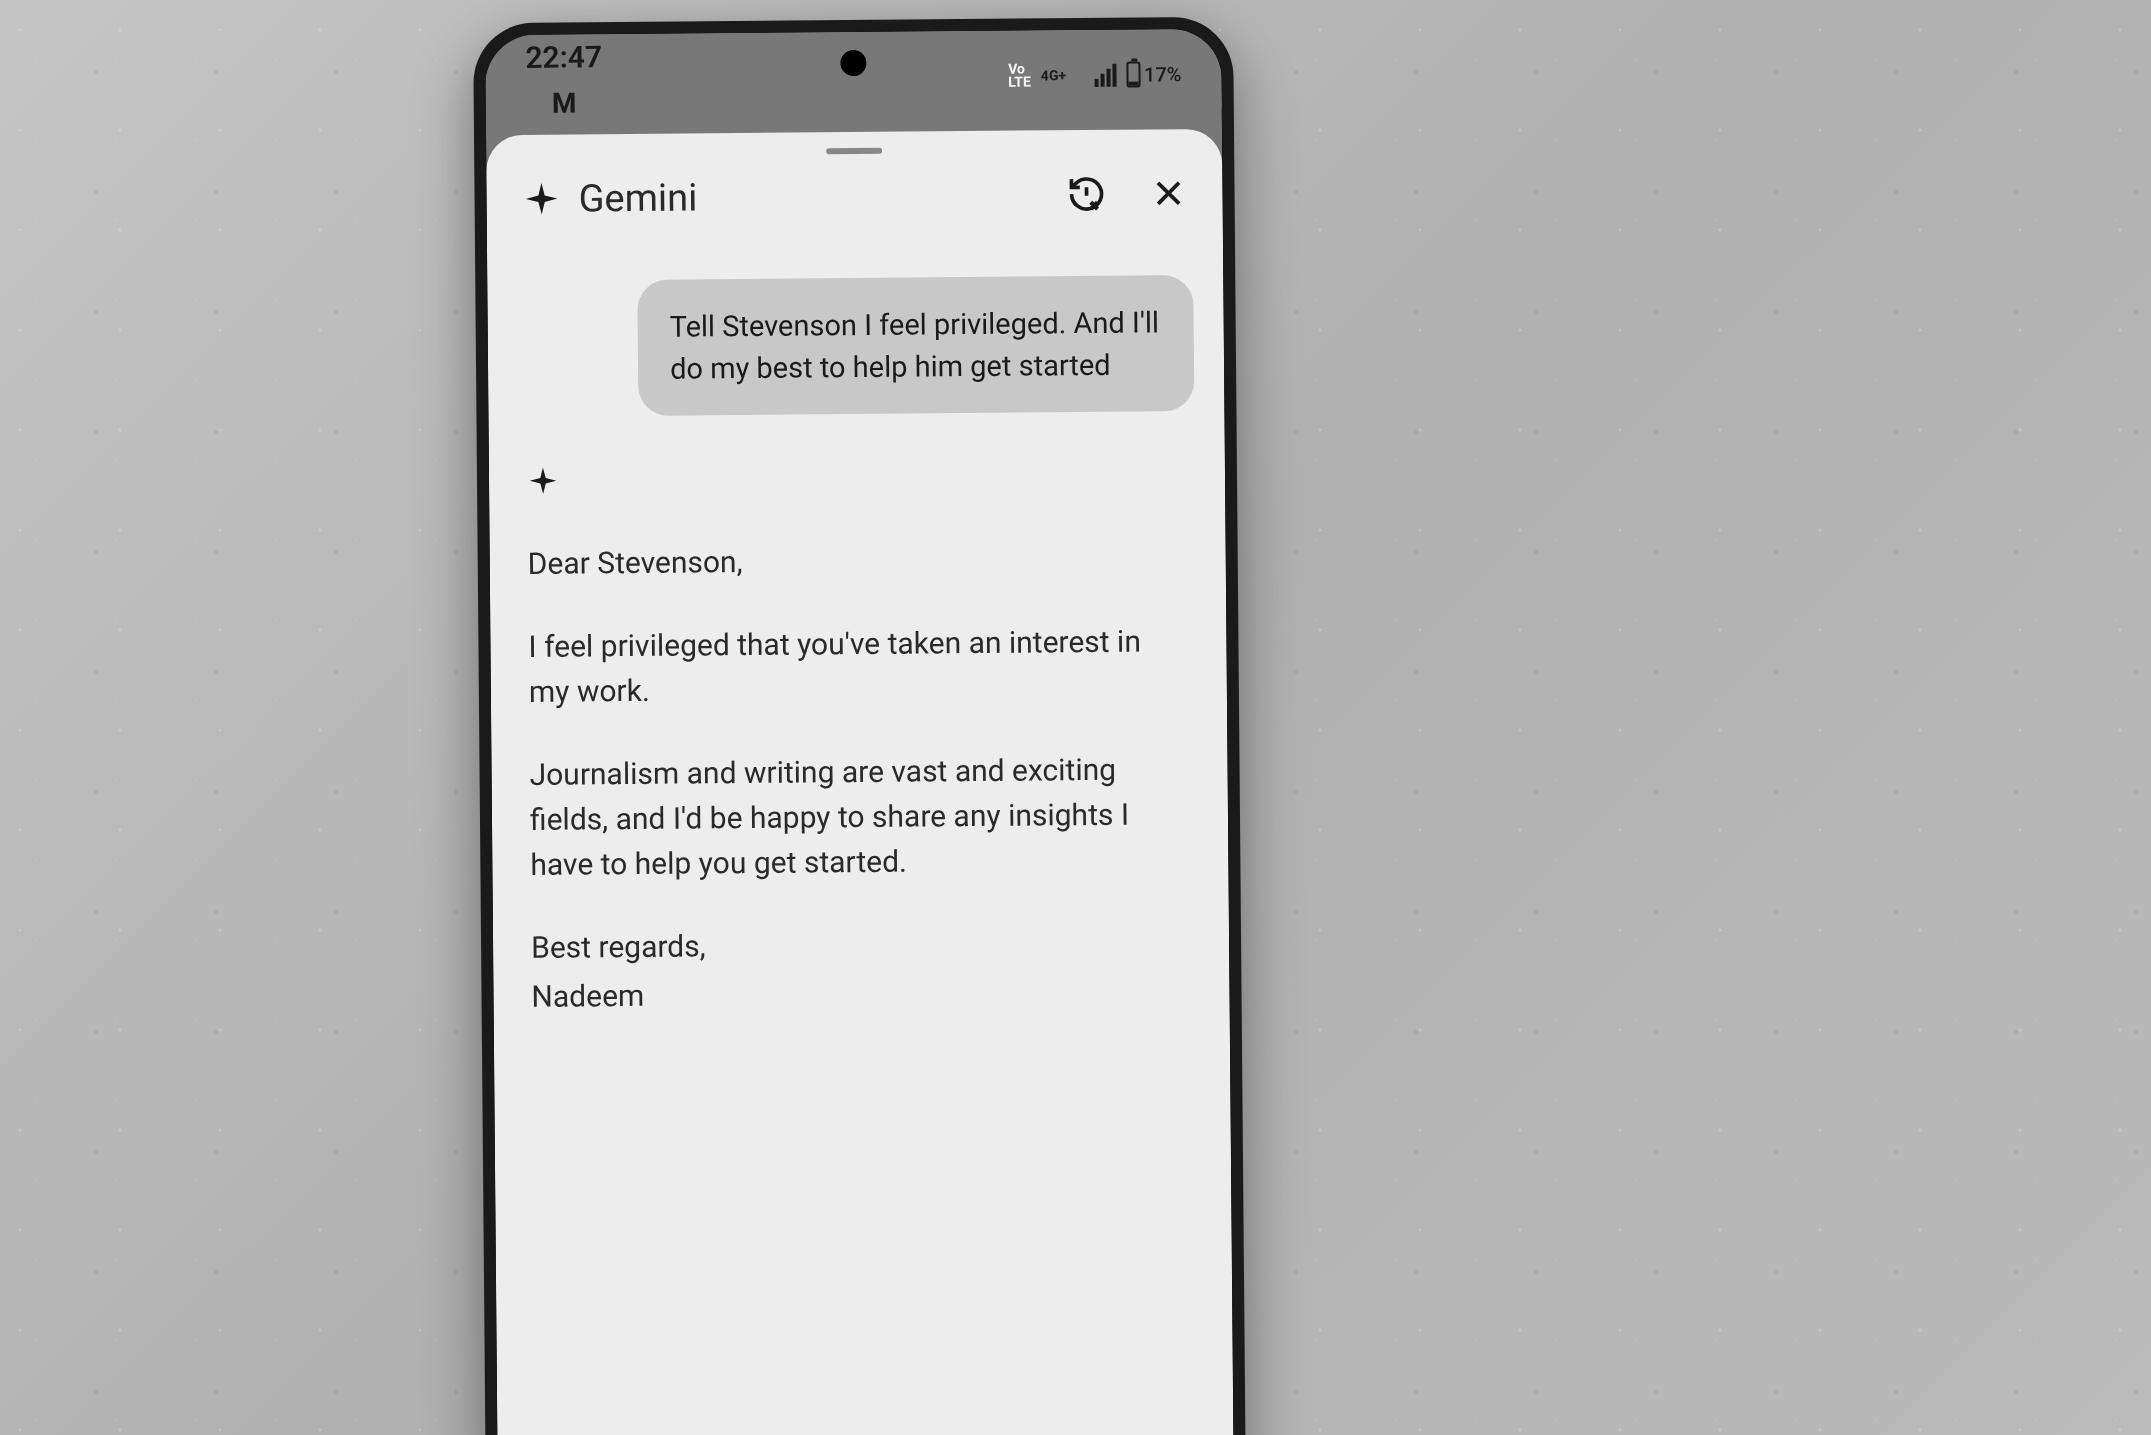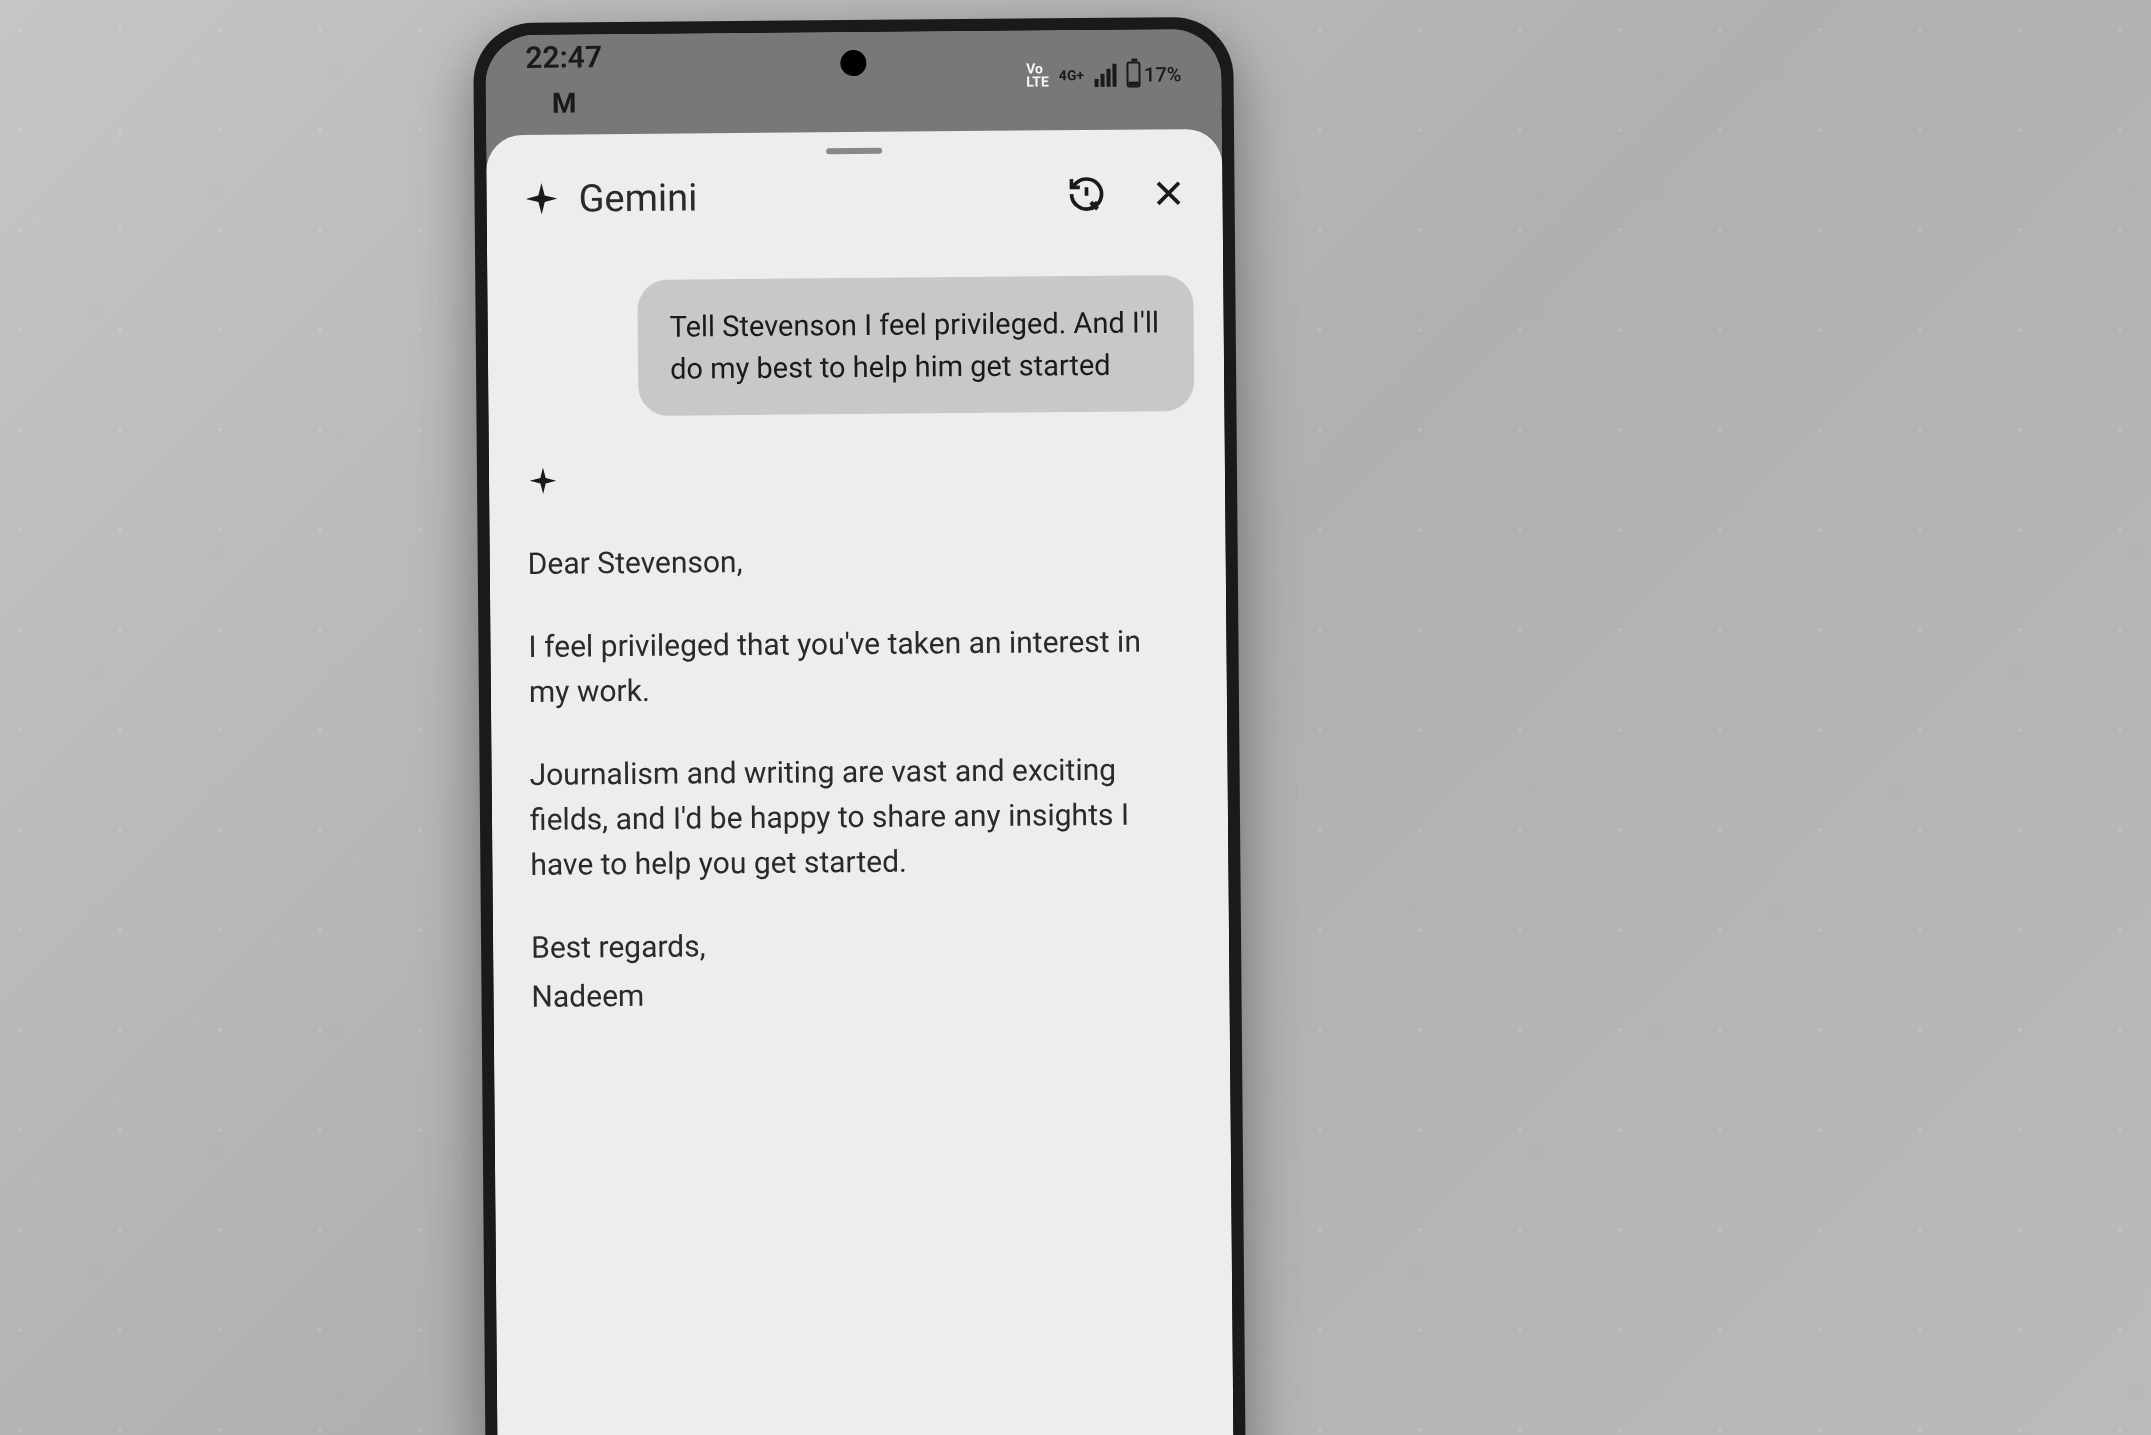--- a/index.html
+++ b/index.html
@@ -117,21 +117,21 @@
 
     .signal-bar {
       width: 4px;
       background: #1a1a1a;
     }
 
     .signal-4g {
       font-size: 14px;
       font-weight: bold;
       color: #1a1a1a;
-      margin-right: 0;
+      margin-right: 18px;
     }
 
     .battery-wrap {
       display: flex;
       align-items: center;
       gap: 4px;
     }
 
     .battery-icon {
       width: 14px;

